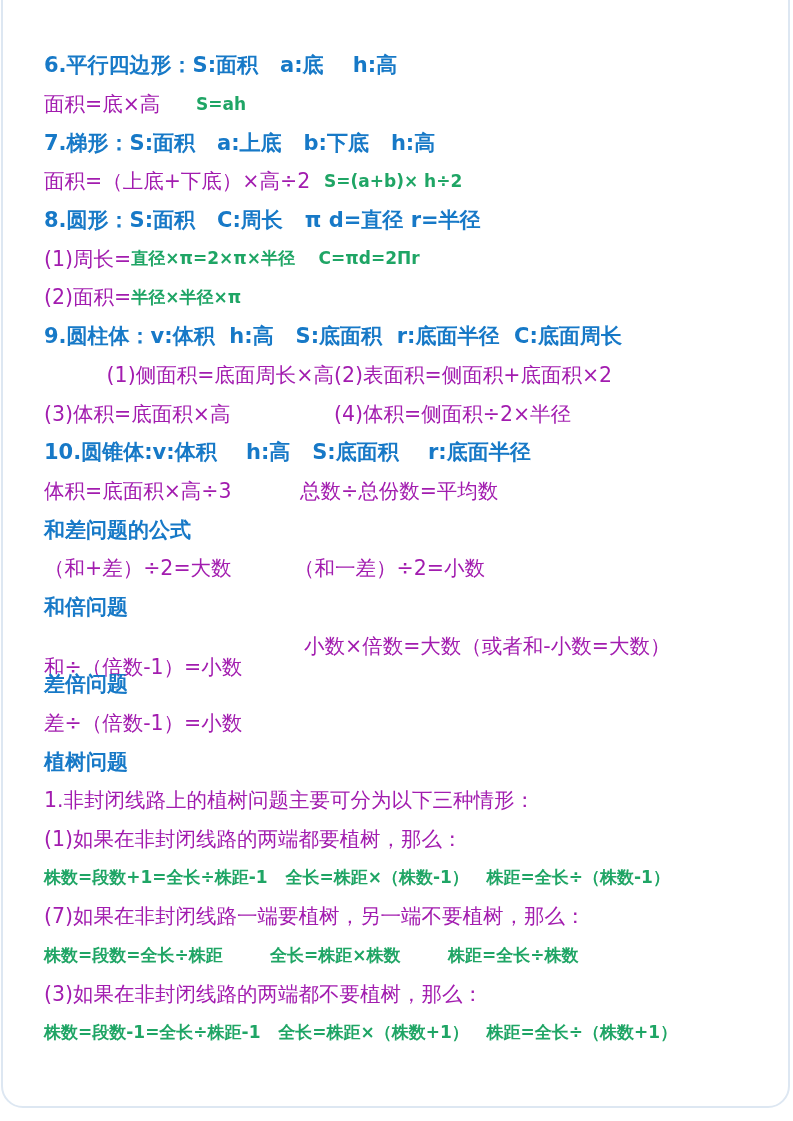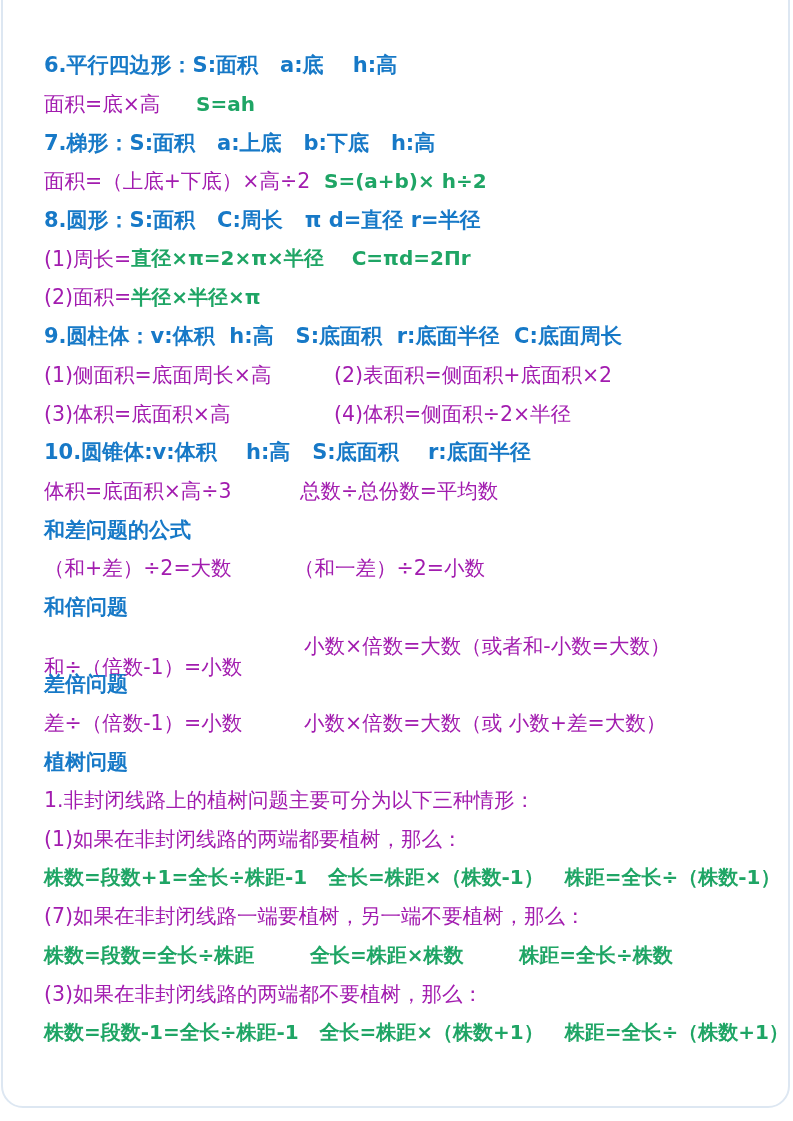--- a/index.html
+++ b/index.html
@@ -48,47 +48,47 @@
     font-size: 21px;
   }
   .body {
     color: #a21caf;
     font-weight: 400;
     font-size: 20.5px;
   }
   .formula {
     color: var(--green, #1fa565);
     font-weight: 700;
-    font-size: 20px;
+    font-size: 17px;
   }
 </style>
 </head>
 <body>
 
 <div class="page">
   <div class="frame"></div>
   <div class="content">
       <div class="line"><span class="heading">6.平行四边形：S:面积   a:底    h:高</span></div>
       <div class="line"><span class="body" style="display: inline-block; min-width: 152px;">面积=底×高</span><span class="formula">S=ah</span></div>
       <div class="line"><span class="heading">7.梯形：S:面积   a:上底   b:下底   h:高</span></div>
       <div class="line"><span class="body" style="display: inline-block; min-width: 280px;">面积=（上底+下底）×高÷2</span><span class="formula">S=(a+b)× h÷2</span></div>
       <div class="line"><span class="heading">8.圆形：S:面积   C:周长   π d=直径 r=半径</span></div>
       <div class="line"><span class="body">(1)周长=</span><span class="formula">直径×π=2×π×半径    C=πd=2Πr</span></div>
       <div class="line"><span class="body">(2)面积=</span><span class="formula">半径×半径×π</span></div>
       <div class="line"><span class="heading">9.圆柱体：v:体积  h:高   S:底面积  r:底面半径  C:底面周长</span></div>
-      <div class="line"><span class="body" style="display: inline-block; min-width: 290px;">(1)侧面积=底面周长×高</span><span class="body">(2)表面积=侧面积+底面积×2</span></div>
+      <div class="line"><span class="body" style="display: inline-block; min-width: 290px; text-align: right;">(1)侧面积=底面周长×高</span><span class="body">(2)表面积=侧面积+底面积×2</span></div>
       <div class="line"><span class="body" style="display: inline-block; min-width: 290px;">(3)体积=底面积×高</span><span class="body">(4)体积=侧面积÷2×半径</span></div>
       <div class="line"><span class="heading">10.圆锥体:v:体积    h:高   S:底面积    r:底面半径</span></div>
       <div class="line"><span class="body" style="display: inline-block; min-width: 256px;">体积=底面积×高÷3</span><span class="body">总数÷总份数=平均数</span></div>
       <div class="line"><span class="heading">和差问题的公式</span></div>
       <div class="line"><span class="body" style="display: inline-block; min-width: 250px;">（和+差）÷2=大数</span><span class="body">（和一差）÷2=小数</span></div>
       <div class="line"><span class="heading">和倍问题</span></div>
       <div class="line"><span class="body" style="display: inline-block; min-width: 260px; margin-top: 42px;">和÷（倍数-1）=小数</span><span class="body">小数×倍数=大数（或者和-小数=大数）</span></div>
       <div class="line"><span class="heading">差倍问题</span></div>
-      <div class="line"><span class="body" style="display: inline-block; min-width: 260px;">差÷（倍数-1）=小数</span><span class="body">小数×倍数=大数（或 小数+差=大数）</span></div>
+      <div class="line"><span class="body" style="display: inline-block; min-width: 260px;">差÷（倍数-1）=小数</span></div>
       <div class="line"><span class="heading">植树问题</span></div>
       <div class="line"><span class="body">1.非封闭线路上的植树问题主要可分为以下三种情形：</span></div>
       <div class="line"><span class="body">(1)如果在非封闭线路的两端都要植树，那么：</span></div>
       <div class="line"><span class="formula">株数=段数+1=全长÷株距-1   全长=株距×（株数-1）   株距=全长÷（株数-1）</span></div>
       <div class="line"><span class="body">(7)如果在非封闭线路一端要植树，另一端不要植树，那么：</span></div>
       <div class="line"><span class="formula">株数=段数=全长÷株距        全长=株距×株数        株距=全长÷株数</span></div>
       <div class="line"><span class="body">(3)如果在非封闭线路的两端都不要植树，那么：</span></div>
       <div class="line"><span class="formula">株数=段数-1=全长÷株距-1   全长=株距×（株数+1）   株距=全长÷（株数+1）</span></div>
     </div>
 </div>

